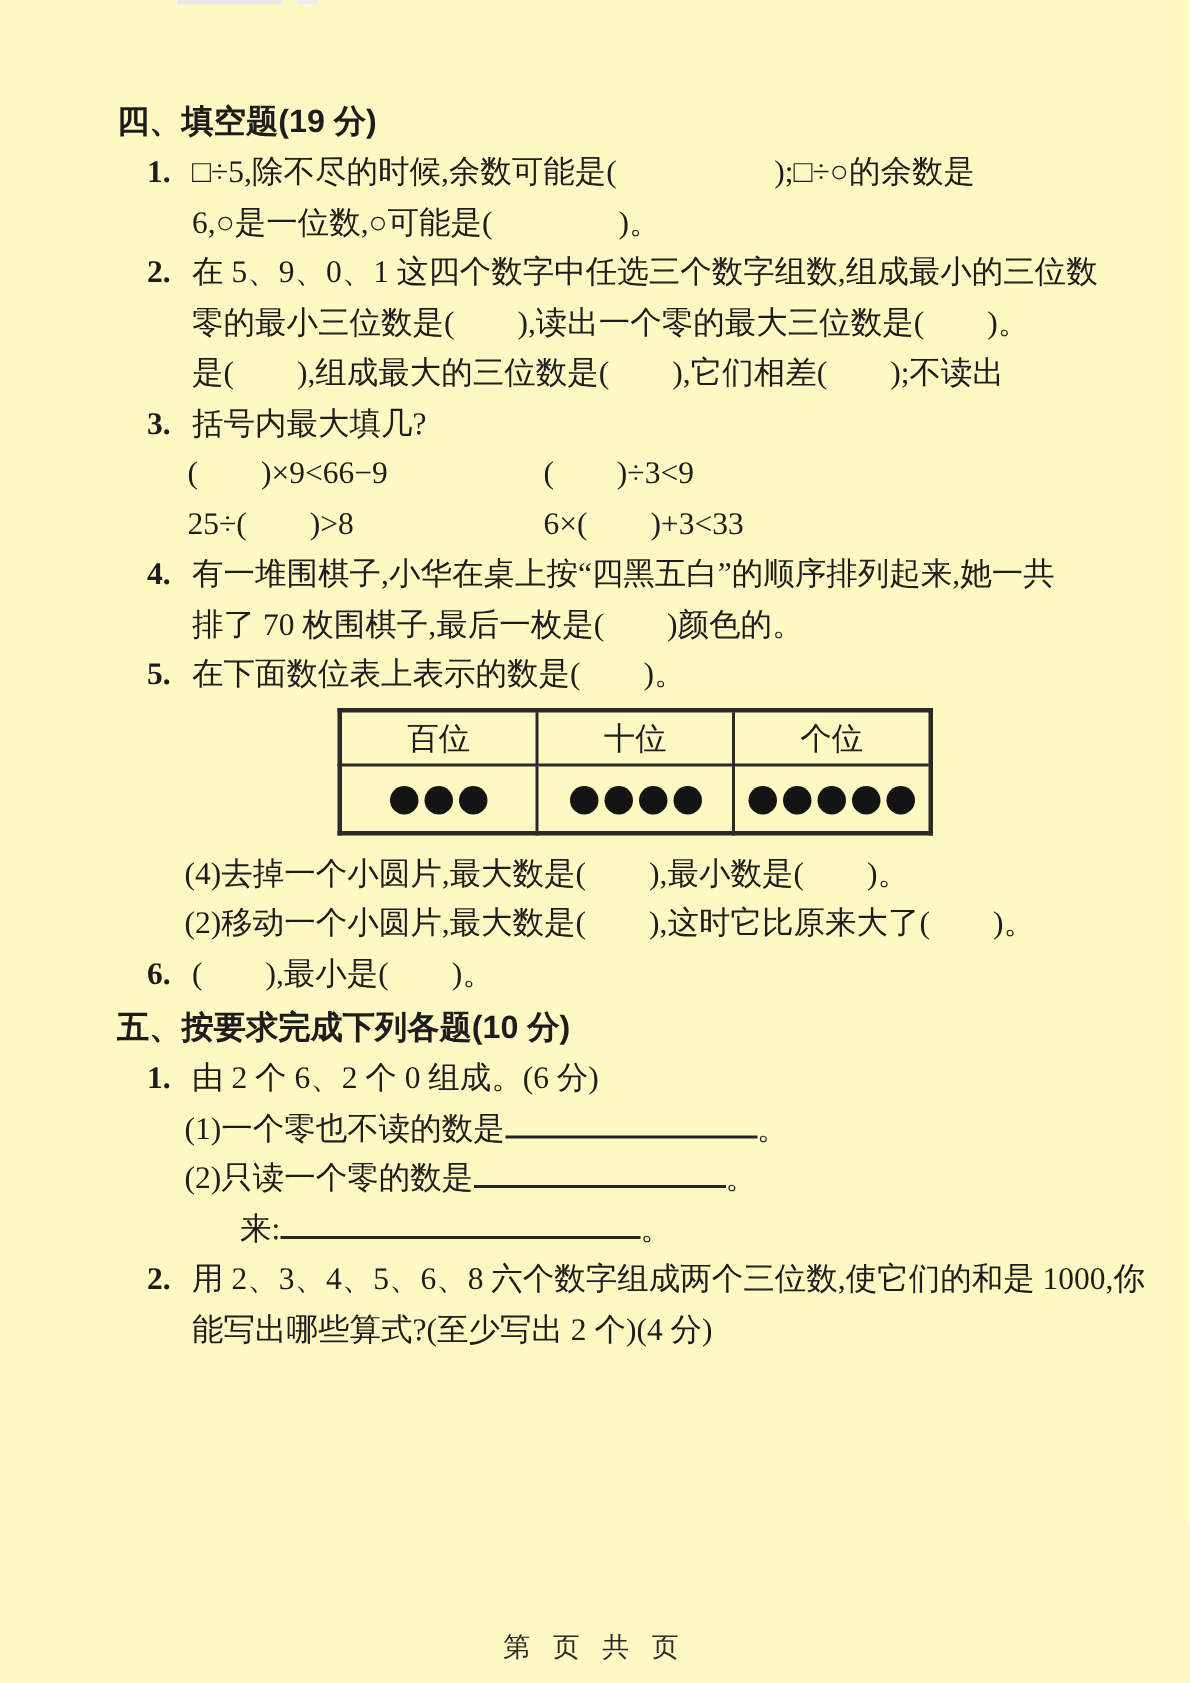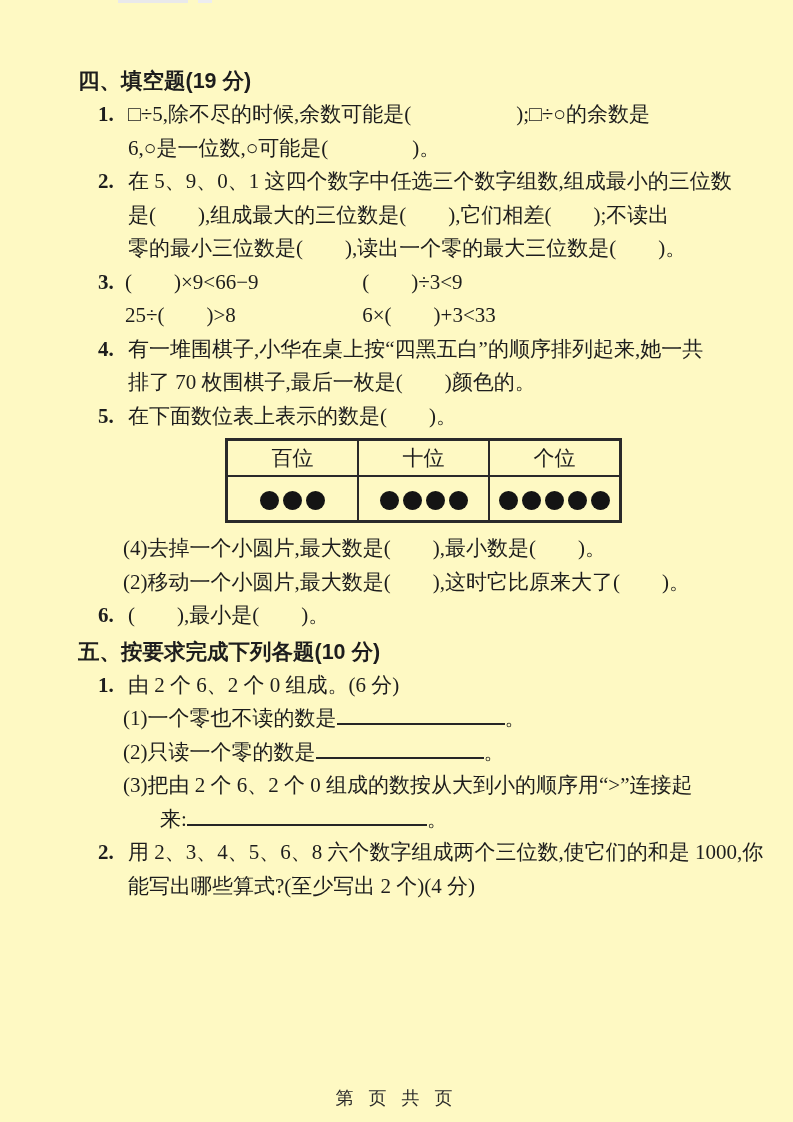--- a/index.html
+++ b/index.html
@@ -103,26 +103,27 @@
 
     <div class="item">
       <span class="num">1.</span>
       <div class="line">□÷5,除不尽的时候,余数可能是(　　　　　);□÷○的余数是</div>
       <div class="line">6,○是一位数,○可能是(　　　　)。</div>
     </div>
 
     <div class="item">
       <span class="num">2.</span>
       <div class="line">在 5、9、0、1 这四个数字中任选三个数字组数,组成最小的三位数</div>
+      <div class="line">零的最小三位数是(　　),读出一个零的最大三位数是(　　)。</div>
       <div class="line">是(　　),组成最大的三位数是(　　),它们相差(　　);不读出</div>
-      <div class="line">零的最小三位数是(　　),读出一个零的最大三位数是(　　)。</div>
     </div>
 
     <div class="item">
       <span class="num">3.</span>
+      <div class="line">括号内最大填几?</div>
       <div class="line expr-row">
         <span class="expr-col1">(　　)×9&lt;66−9</span>
         <span>(　　)÷3&lt;9</span>
       </div>
       <div class="line expr-row">
         <span class="expr-col1">25÷(　　)&gt;8</span>
         <span>6×(　　)+3&lt;33</span>
       </div>
     </div>
 
@@ -162,21 +163,20 @@
 
     <div class="item">
       <span class="num">1.</span>
       <div class="line">由 2 个 6、2 个 0 组成。(6 分)</div>
       <div class="line sub">
         <span>(1)一个零也不读的数是</span><span class="blank blank-w1"></span><span>。</span>
       </div>
       <div class="line sub">
         <span>(2)只读一个零的数是</span><span class="blank blank-w1"></span><span>。</span>
       </div>
-      <div class="line sub">(3)把由 2 个 6、2 个 0 组成的数按从大到小的顺序用“&gt;”连接起</div>
       <div class="line sub3-l2">
         <span>来:</span><span class="blank blank-w2"></span><span>。</span>
       </div>
     </div>
 
     <div class="item">
       <span class="num">2.</span>
       <div class="line">用 2、3、4、5、6、8 六个数字组成两个三位数,使它们的和是 1000,你</div>
       <div class="line">能写出哪些算式?(至少写出 2 个)(4 分)</div>
     </div>

